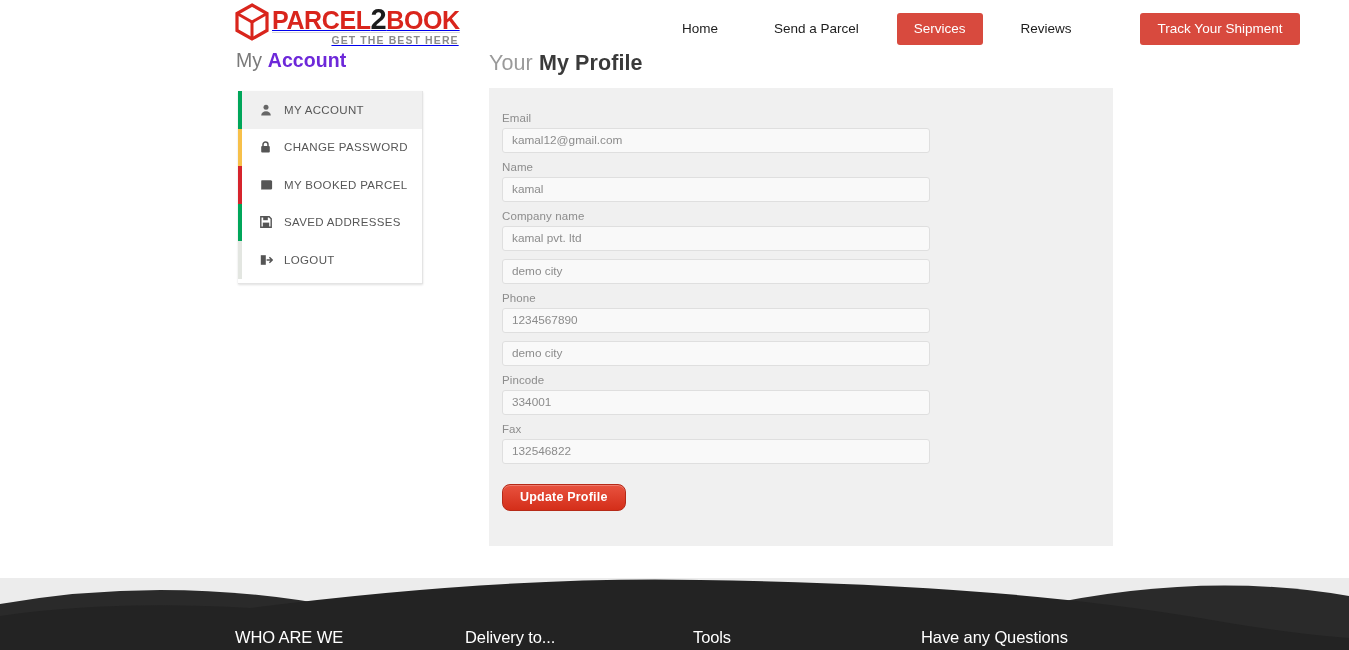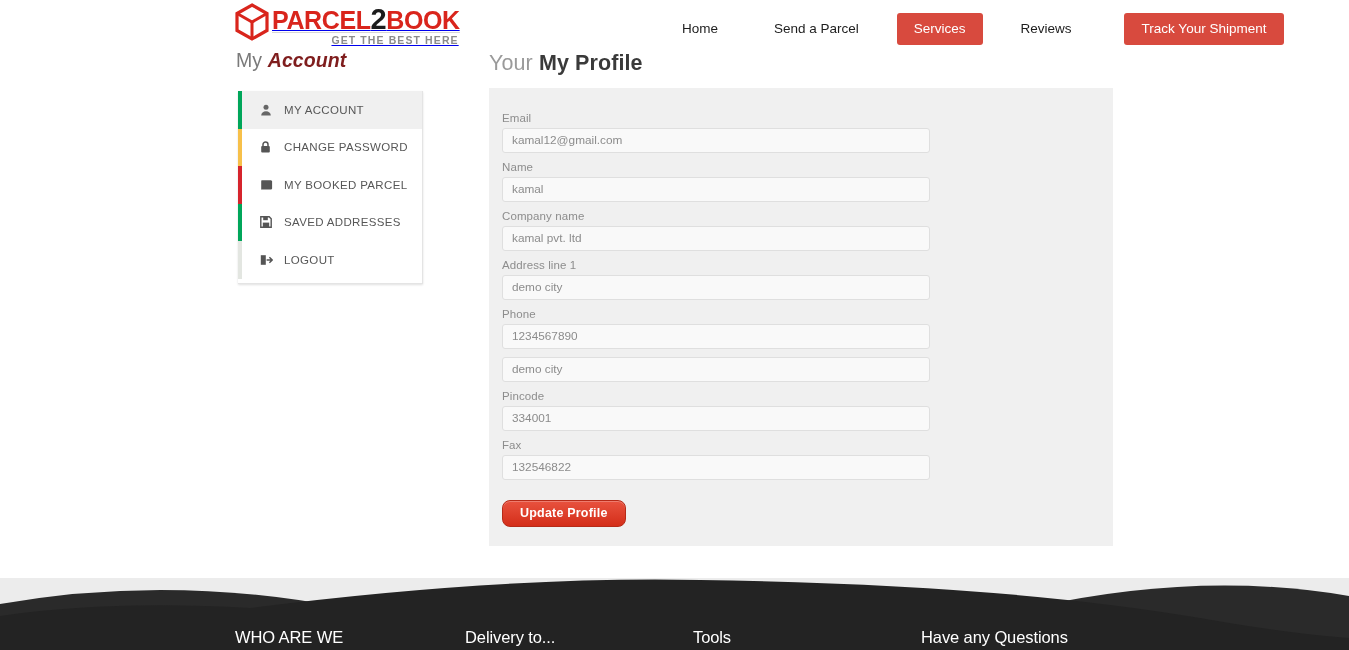--- a/index.html
+++ b/index.html
@@ -77,31 +77,31 @@
     text-decoration: none;
     padding: 0 17px;
     height: 32px;
     line-height: 32px;
     border-radius: 3px;
     margin: 0 6px;
     cursor: pointer;
     white-space: nowrap;
     display: inline-block;
   }
-  .nav-btn.wide { padding: 0 18px; margin-left: 20px; }
+  .nav-btn.wide { padding: 0 18px; margin-left: 36px; }
 
   
   .sidebar-title {
     position: absolute;
     left: 236px; top: 49px;
     font-size: 19.5px;
     color: #7a7a7a;
     letter-spacing: 0.1px;
   }
-  .sidebar-title .strong { color: #7f1d1d; font-weight: 600; font-style: italic; }
+  .sidebar-title .strong { color: #6d28d9; font-weight: 600; }
 
   .sidebar {
     position: absolute;
     left: 238px; top: 91px;
     width: 185px;
     background: #ffffff;
     border: 1px solid #e4e4e4;
     border-top: none;
     border-left: none;
     box-shadow: 0 1px 2px rgba(0,0,0,0.12);
@@ -329,21 +329,20 @@
         <label class="form-label">Name</label>
         <input class="form-input" type="text" value="kamal" style="">
       </div>
 
       <div class="form-group">
         <label class="form-label">Company name</label>
         <input class="form-input" type="text" value="kamal pvt. ltd" style="">
       </div>
 
       <div class="form-group">
-        <label class="form-label">Address line 1</label>
         <input class="form-input" type="text" value="demo city" style="">
       </div>
 
       <div class="form-group">
         <label class="form-label">Phone</label>
         <input class="form-input" type="text" value="1234567890" style="">
       </div>
 
       <div class="form-group">
         <input class="form-input" type="text" value="demo city" style="">

